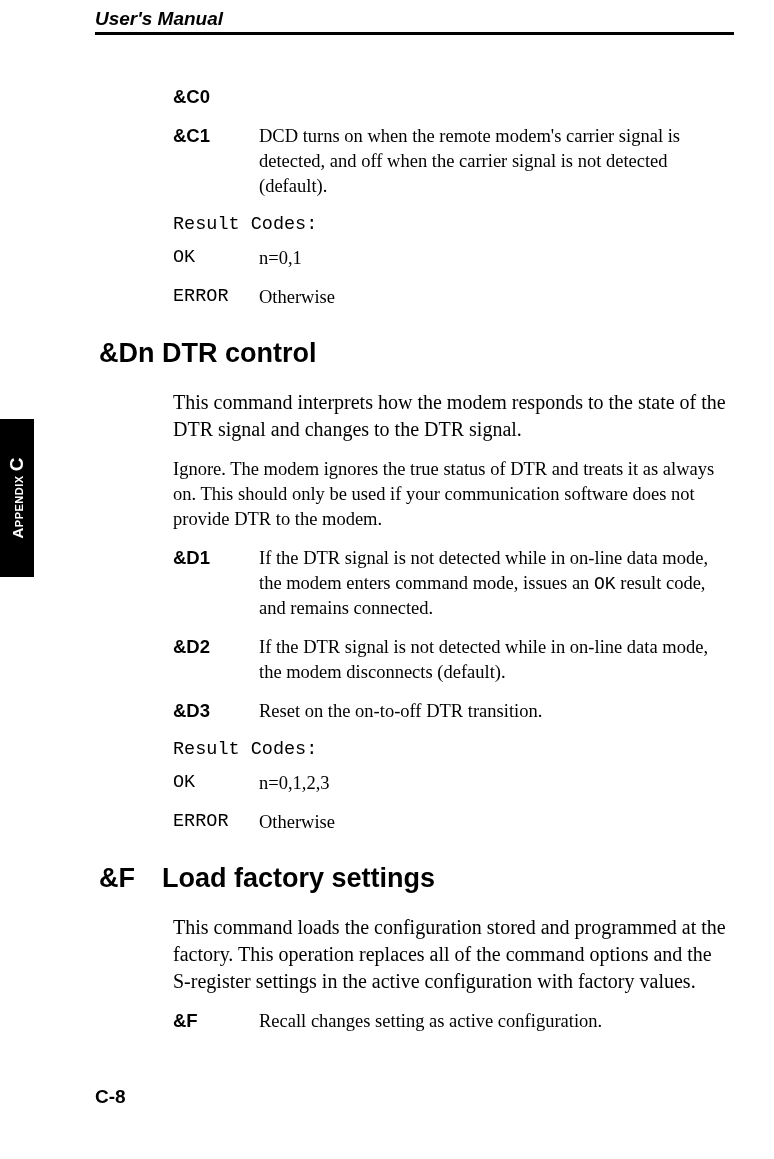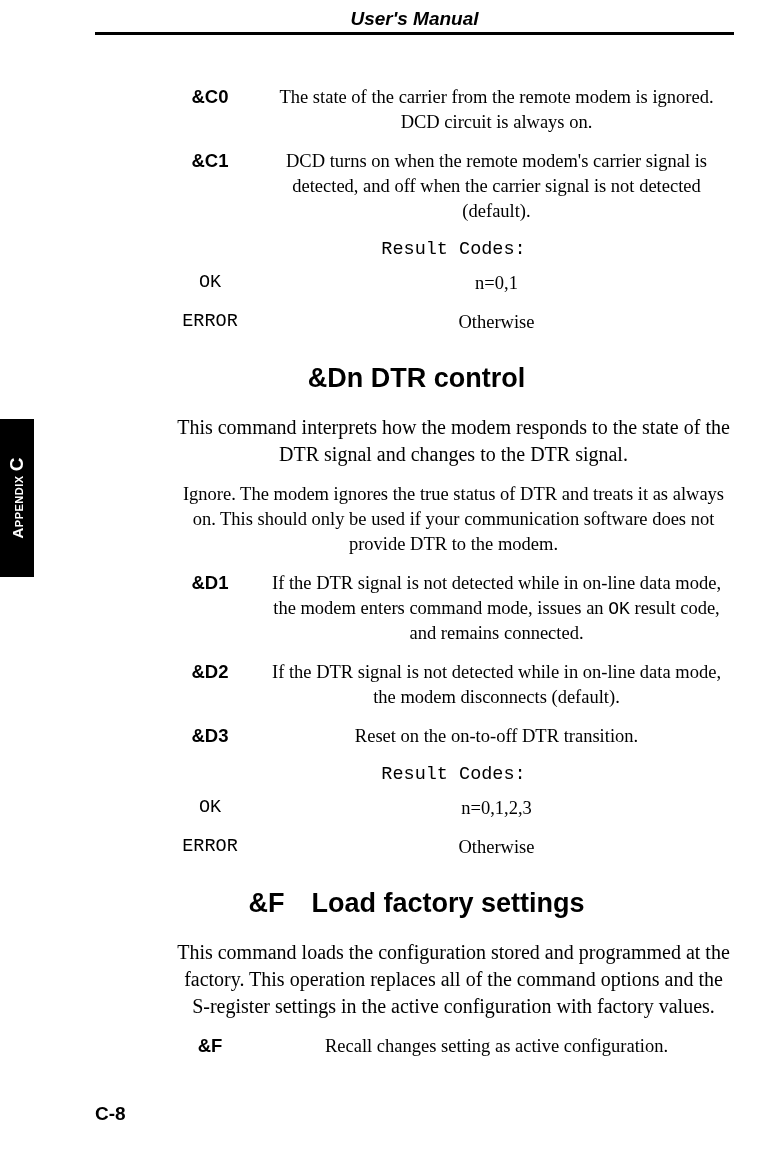--- a/index.html
+++ b/index.html
@@ -9,21 +9,20 @@
     font-family: "Times New Roman", Times, serif;
     color: #000;
     width: 774px;
     height: 1159px;
     position: relative;
     box-sizing: border-box;
   }
   .page {
     padding: 8px 40px 0 95px;
     box-sizing: border-box;
-    text-align: center;
   }
   .running-head {
     font-family: Arial, Helvetica, sans-serif;
     font-style: italic;
     font-weight: bold;
     font-size: 19px;
     border-bottom: 3px solid #000;
     padding-bottom: 2px;
     margin-bottom: 50px;
   }
@@ -95,21 +94,21 @@
   .side-tab-inner .variant {
     font-variant: small-caps;
     letter-spacing: 0.5px;
   }
   .side-tab-inner .big {
     font-size: 19px;
   }
   .page-num {
     position: absolute;
     left: 95px;
-    bottom: 34px;
+    bottom: 51px;
     font-family: Arial, Helvetica, sans-serif;
     font-weight: bold;
     font-size: 19px;
   }
 </style>
 </head>
 <body>
 
 <div class="side-tab">
   <div class="side-tab-inner">
@@ -119,21 +118,20 @@
 </div>
 
 <div class="page">
 
   <div class="running-head">User's Manual</div>
 
   <div class="content">
 
     <div class="dl-row">
       <div class="term">&amp;C0</div>
-      <div class="def">The state of the carrier from the remote modem is ignored. DCD circuit is always on.</div>
     </div>
     <div class="dl-row">
       <div class="term">&amp;C1</div>
       <div class="def">DCD turns on when the remote modem's carrier signal is detected, and off when the carrier signal is not detected (default).</div>
     </div>
 
     <div class="result-label">Result Codes:</div>
 
     <div class="dl-row">
       <div class="term-mono">OK</div>

